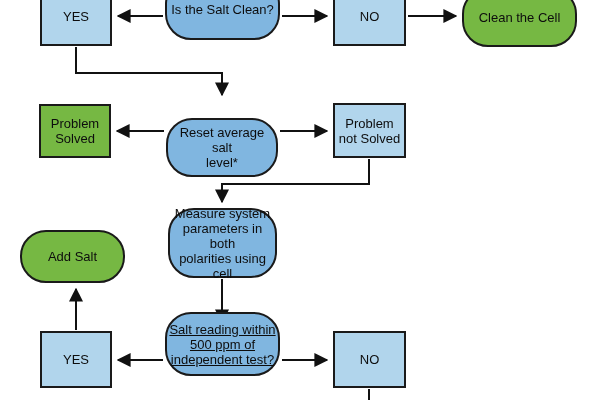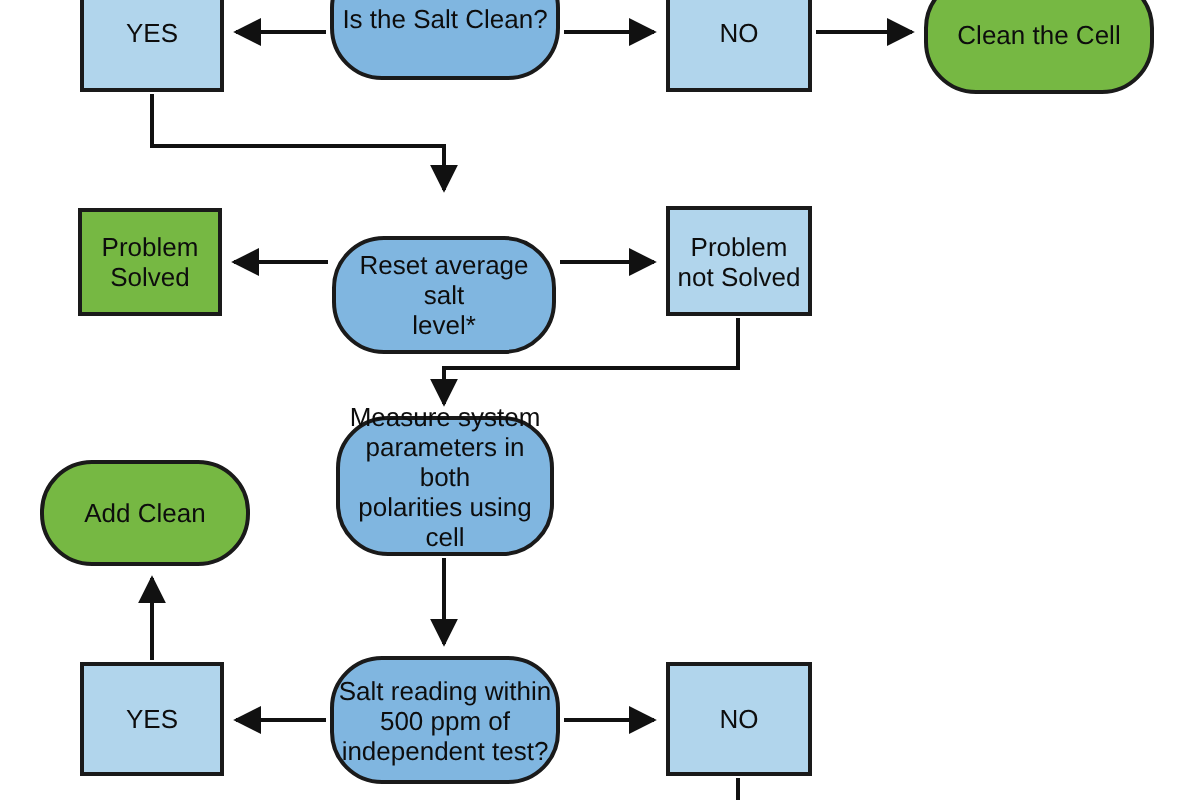--- a/index.html
+++ b/index.html
@@ -103,32 +103,32 @@
 
   <div class="node decision" style="left:166px; top:118px; width:112px; height:59px;">
     <span>Reset average salt<br>level*</span>
   </div>
 
   <div class="node proc" style="left:333px; top:103px; width:73px; height:55px;">
     <span>Problem<br>not Solved</span>
   </div>
 
   <div class="node term-green" style="left:20px; top:230px; width:105px; height:53px;">
-    <span>Add Clean</span>
+    <span>Add Salt</span>
   </div>
 
-  <div class="node decision" style="left:168px; top:208px; width:109px; height:70px;align-items:flex-end;">
+  <div class="node decision" style="left:168px; top:208px; width:109px; height:70px;">
     <span>Measure system<br>parameters in both<br>polarities using<br>cell</span>
   </div>
 
   <div class="node proc" style="left:40px; top:331px; width:72px; height:57px;">
     <span>YES</span>
   </div>
 
-  <div class="node decision" style="left:165px; top:328px; width:115px; height:64px;">
+  <div class="node decision" style="left:165px; top:312px; width:115px; height:64px;text-decoration:underline;">
     <span>Salt reading within<br>500 ppm of<br>independent test?</span>
   </div>
 
   <div class="node proc" style="left:333px; top:331px; width:73px; height:57px;">
     <span>NO</span>
   </div>
 
 </div>
 
 </body></html>

